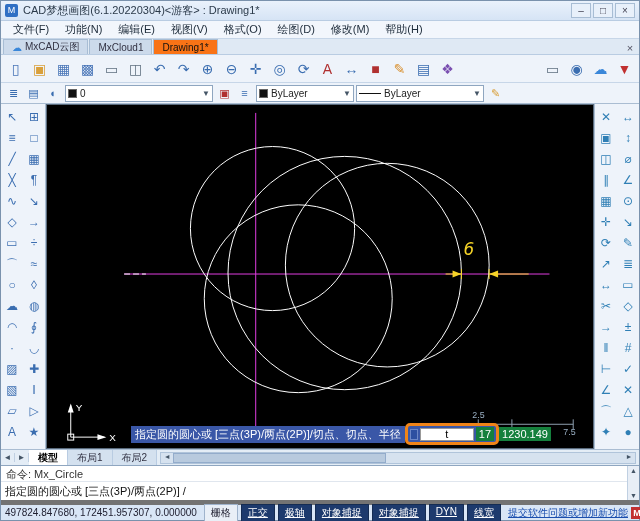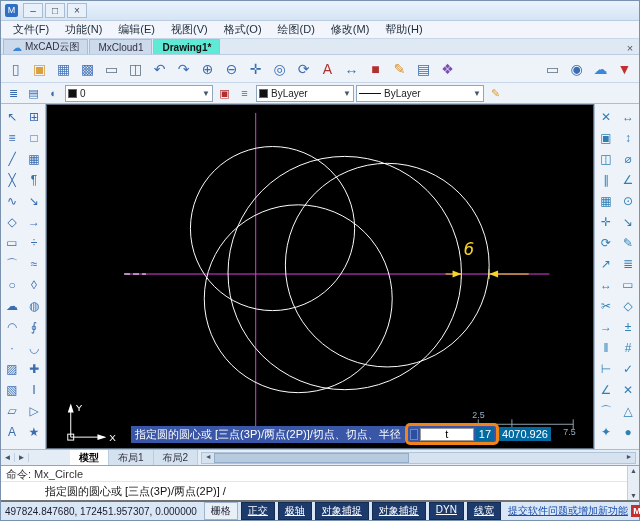--- a/index.html
+++ b/index.html
@@ -14,21 +14,21 @@
   .win-controls { display:flex; gap:2px; }
   .win-btn { width:20px; height:15px; border:1px solid #a8bdd4; background:#e8f0fa; font-size:10px; line-height:13px; text-align:center; color:#445; cursor:default; }
 
   
   .menubar { height:18px; flex:0 0 18px; background:#f2f6fc; display:flex; align-items:center; padding:0 4px; border-bottom:1px solid #c7d6e8; }
   .menu-item { padding:16px 8px; color:#1d2b3a; cursor:default; }
 
   
   .doctabs { height:16px; flex:0 0 16px; background:#dfe9f4; display:flex; align-items:flex-end; padding:0 2px; border-bottom:1px solid #b9cce2; }
   .doc-tab { display:flex; align-items:center; gap:3px; padding:1px 8px; margin-right:1px; background:#ccdaeb; border:1px solid #a8bdd4; border-bottom:none; font-size:10px; color:#334; height:15px; }
-  .doc-tab.active { background:#5eead4; font-weight:bold; color:#111; }
+  .doc-tab.active { background:#f97316; font-weight:normal; color:#111; }
   .tab-icon { color:#3a87d9; font-size:10px; }
   .tab-icon:empty { display:none; }
   .doctabs-close { margin-left:auto; width:14px; text-align:center; color:#556; cursor:default; }
 
   
   .toolbar1 { height:28px; flex:0 0 28px; background:#eef3fa; display:flex; align-items:center; padding:0 3px; gap:1px; border-bottom:1px solid #c7d6e8; }
   .tb-spacer { flex:1; }
   .tool-btn { width:23px; height:23px; border:1px solid transparent; display:flex; align-items:center; justify-content:center; background:transparent; cursor:default; }
   .glyph { font-size:14px; line-height:1; }
 
@@ -53,55 +53,56 @@
   .tool-col .glyph { font-size:12px; }
 
   .canvas { flex:1 1 auto; position:relative; background:#000; overflow:hidden; border:1px solid #5a6b7d; }
   .canvas svg { position:absolute; inset:0; width:100%; height:100%; }
 
   .dyn-prompt { position:absolute; left:84px; top:318px; display:flex; align-items:center; z-index:5; }
   .dyn-text { background:#3a57a7; color:#fff; font-size:11px; padding:1px 4px; white-space:nowrap; }
   .dyn-highlight { display:inline-flex; align-items:center; gap:2px; border:3px solid #f08418; border-radius:5px; background:#3a57a7; padding:1px 2px; }
   .dyn-marker { width:8px; height:11px; background:#2d4fa1; border:1px solid #6c86c6; }
   .dyn-input { width:54px; height:13px; border:1px solid #999; background:#fff; color:#000; font-size:11px; text-align:center; font-family:"Liberation Sans","DejaVu Sans",sans-serif; padding:0; }
-  .dyn-chip { background:#0369a1; color:#fff; font-size:11px; padding:1px 3px; white-space:nowrap; }
+  .dyn-chip { background:#15803d; color:#fff; font-size:11px; padding:1px 3px; white-space:nowrap; }
 
   
   .layoutrow { height:16px; flex:0 0 16px; background:#e4edf6; display:flex; align-items:center; border-top:1px solid #aabdd2; font-size:10px; }
   .lt-arrow { width:14px; text-align:center; color:#456; border-right:1px solid #c0d0e2; cursor:default; font-size:8px; }
   .layout-tab { padding:0 9px; height:15px; line-height:15px; border-right:1px solid #b9cce2; background:#d4e1ef; color:#334; cursor:default; }
   .layout-tab.active { background:#fff; font-weight:bold; color:#000; }
   .hscroll { flex:1; height:12px; margin:0 3px; background:#d6e2ef; border:1px solid #b0c4da; display:flex; align-items:center; }
   .hs-btn { width:12px; height:10px; font-size:7px; text-align:center; color:#456; cursor:default; }
   .hs-thumb { width:45%; height:10px; background:#b8cade; border:1px solid #93accb; }
 
   
   .cmd { height:35px; flex:0 0 35px; background:#fff; border-top:1px solid #8fa6c0; display:flex; }
   .cmd-lines { flex:1; display:flex; flex-direction:column; }
   .cmd-line1 { height:16px; line-height:16px; padding:0 5px; color:#333; border-bottom:1px solid #e0e6ee; white-space:nowrap; }
-  .cmd-line2 { height:19px; display:flex; align-items:center; padding:0 4px; white-space:nowrap; color:#111;margin-left:40px; }
+  .cmd-line2 { height:19px; display:flex; align-items:center; padding:0 4px; white-space:nowrap; color:#111; }
   .cmd-highlight { display:inline-block; border:2px solid #f08418; border-radius:8px; padding:0 5px; margin-left:2px; color:#111; }
   .cmd-scroll { flex:0 0 12px; background:#e8eef6; border-left:1px solid #c0d0e2; display:flex; flex-direction:column; justify-content:space-between; align-items:center; font-size:7px; color:#456; padding:1px 0; }
 
   
-  .statusbar { height:20px; flex:0 0 20px; background:#d9e6f6; border-top:2px solid #737373; display:flex; align-items:center; padding:0 4px; gap:3px; }
+  .statusbar { height:20px; flex:0 0 20px; background:#d9e6f6; border-top:5px solid #737373; display:flex; align-items:center; padding:0 4px; gap:3px; }
   .coords { font-size:10px; color:#223; margin-right:4px; white-space:nowrap; }
   .toggle { font-size:10px; padding:1px 6px; border:1px solid #9fb3cc; background:#e9eff7; color:#223; cursor:default; white-space:nowrap; }
   .toggle.active { background:#1d3a6d; color:#fff; border-color:#152c52;text-decoration:underline; }
   .status-link { font-size:10px; color:#1b4fae; text-decoration:underline; margin-left:4px; cursor:pointer; white-space:nowrap; }
   .status-right { margin-left:auto; display:flex; align-items:center; gap:3px; }
   .brand-logo { width:12px; height:12px; background:#c23030; color:#fff; font-size:9px; font-weight:bold; text-align:center; line-height:12px; }
 </style>
 </head>
 <body>
 
 <div class="app">
 
   <div class="titlebar">
     <div class="app-icon">M</div>
+    <div class="title-text">CAD梦想画图(6.1.20220304)&lt;游客&gt; : Drawing1*</div>
     <div class="win-controls">
       <div class="win-btn">–</div>
       <div class="win-btn">□</div>
       <div class="win-btn close">×</div>
     </div>
   </div>
 
   <div class="menubar">
 
   <span class="menu-item"><span>文件(F)</span></span>
@@ -392,21 +393,21 @@
           <line x1="532" y1="318" x2="532" y2="328" stroke="#8fa0b0" stroke-width="1"></line>
           <text x="522" y="334" fill="#9ab0c4" font-size="9">7.5</text>
         </svg>
       <div class="dyn-prompt">
         <span class="dyn-text">指定圆的圆心或 [三点(3P)/两点(2P)]/切点、切点、半径</span>
         <span class="dyn-highlight">
           <span class="dyn-marker"></span>
           <input class="dyn-input" value="t" style="">
           <span class="dyn-chip">17</span>
         </span>
-        <span class="dyn-chip">4070.926</span>
+        <span class="dyn-chip">1230.149</span>
       </div>
     </div>
 
     <div class="side-tools right">
       <div class="tool-col">
 
       <span class="tool-btn">
             <span class="glyph" style="color:#2f7fb5">✕</span>
           </span>
           <span class="tool-btn">
@@ -506,21 +507,21 @@
             <span class="glyph" style="color:#2f7fb5">●</span>
           </span>
         </div>
     </div>
 
   </div>
 
   <div class="layoutrow">
     <span class="lt-arrow">◄</span>
     <span class="lt-arrow">►</span>
-    <span style="display:flex;margin-left:41px;">
+    <span style="display:flex;">
 
     <span class="layout-tab active"><span>模型</span></span>
         <span class="layout-tab"><span>布局1</span></span>
         <span class="layout-tab"><span>布局2</span></span>
       </span>
     <div class="hscroll">
       <span class="hs-btn">◄</span>
       <span class="hs-thumb"></span>
       <span class="hs-btn" style="margin-left:auto">►</span>
     </div>

